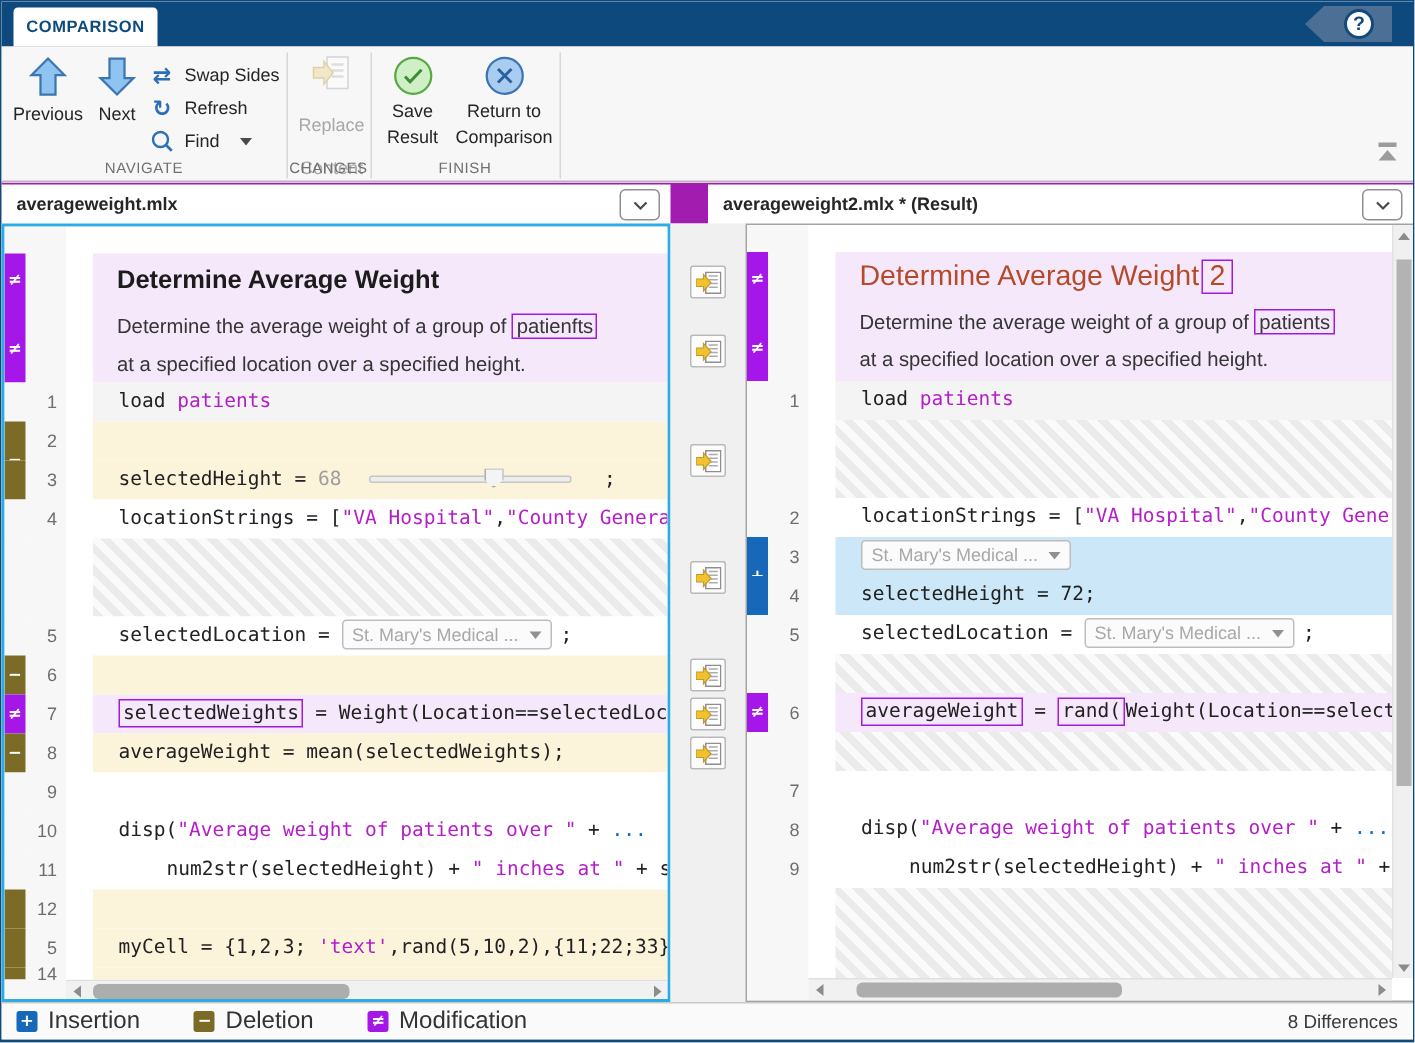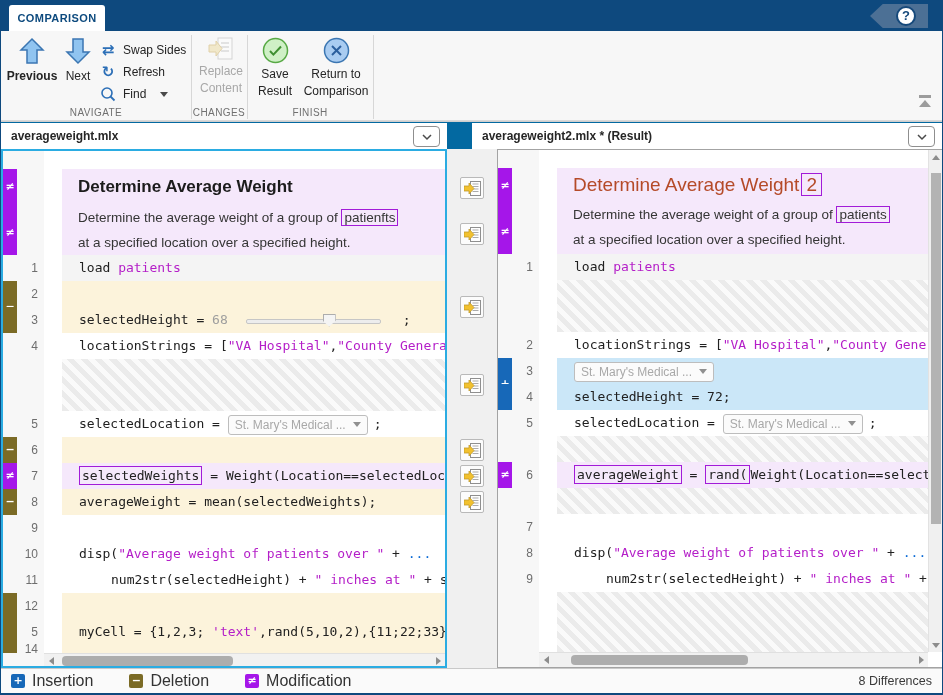--- a/index.html
+++ b/index.html
@@ -31,29 +31,29 @@
   .tb-row span.lbl { font-size:12px; color:#252525; white-space:nowrap; }
   .glyph-icon { color:#2C6FB7; font-size:15px; font-weight:bold; width:18px; text-align:center;
                 font-family:"DejaVu Sans", sans-serif; }
   .caret-down { width:0; height:0; border-left:4px solid transparent; border-right:4px solid transparent;
                 border-top:5px solid #4A4A4A; display:inline-block; margin-left:8px; }
   .sep { position:absolute; top:4px; height:84px; width:1px; background:#D7D7D7; }
   .seclabel { position:absolute; top:76px; font-size:10px; color:#707070; text-align:center;
               letter-spacing:.4px; }
   .tb-stack { position:absolute; top:6px; display:flex; flex-direction:column; align-items:center; gap:3px; }
   .tb-stack .l2 { font-size:12px; color:#252525; line-height:14px; text-align:center; }
-  .tb-stack.disabled .l2 { color:#A8A8A8; }
+  .tb-stack.disabled .l2 { color:#A8A8A8;margin-top:12px; }
   .collapse-strip { position:absolute; right:10px; top:64px; width:14px; text-align:center; }
   .collapse-strip .bar { display:block; width:12px; height:3px; background:#9C9C9C; margin:0 auto 2px; }
   .collapse-strip .tri { display:block; width:0; height:0; margin:0 auto;
                          border-left:6px solid transparent; border-right:6px solid transparent;
                          border-bottom:7px solid #9C9C9C; }
 
   
-  .header-band { position:absolute; left:0; top:120px; right:0; height:28px; background:#0369a1;
+  .header-band { position:absolute; left:0; top:120px; right:0; height:28px; background:#a21caf;
                  border-top:1px solid #CFCFCF; }
   .pane-header { position:absolute; top:1px; height:27px; background:#FFFFFF; font-size:12px;
                  font-weight:bold; color:#262626; line-height:27px; padding-left:10px; }
   .ph-left { left:0; width:446px; }
   .ph-right { left:471px; right:0; }
   .chev-btn { position:absolute; right:7px; top:3px; width:27px; height:21px; background:#FFFFFF;
               border:1px solid #8F8F8F; border-radius:4px; display:flex; align-items:center;
               justify-content:center; }
 
   
@@ -142,21 +142,21 @@
 
   <div class="titlebar">
     <div class="tab">COMPARISON</div>
     <div class="help-badge">
       <div class="help-tag"></div>
       <div class="help-circle">?</div>
     </div>
   </div>
 
   <div class="toolbar">
-    <div class="tb-big" style="left:6px; width:50px;font-weight:bold;">
+    <div class="tb-big" style="left:6px; width:50px;">
       <svg width="26" height="28" viewBox="0 0 26 28">
         <polygon points="13,2 24,13 18,13 18,26 8,26 8,13 2,13" fill="#90C4F0" stroke="#3B76B2" stroke-width="1.5"></polygon>
       </svg>
       <span>Previous</span>
     </div>
     <div class="tb-big" style="left:58px; width:38px;">
       <svg width="26" height="28" viewBox="0 0 26 28">
         <polygon points="13,26 2,15 8,15 8,2 18,2 18,15 24,15" fill="#90C4F0" stroke="#3B76B2" stroke-width="1.5"></polygon>
       </svg>
       <span>Next</span>

